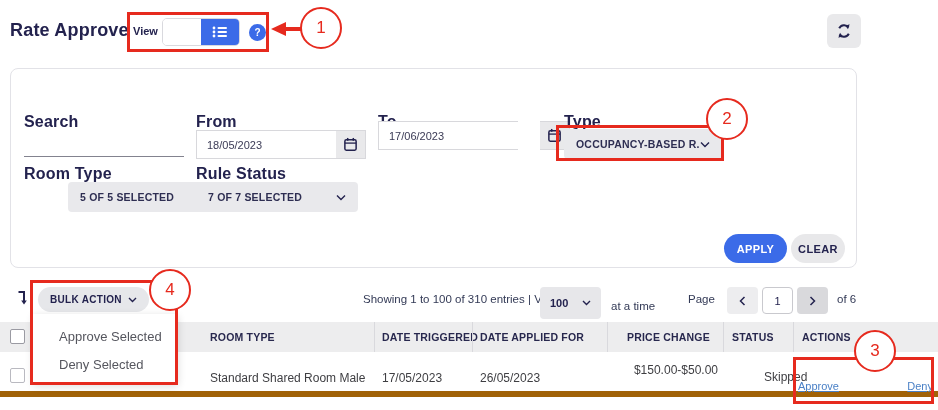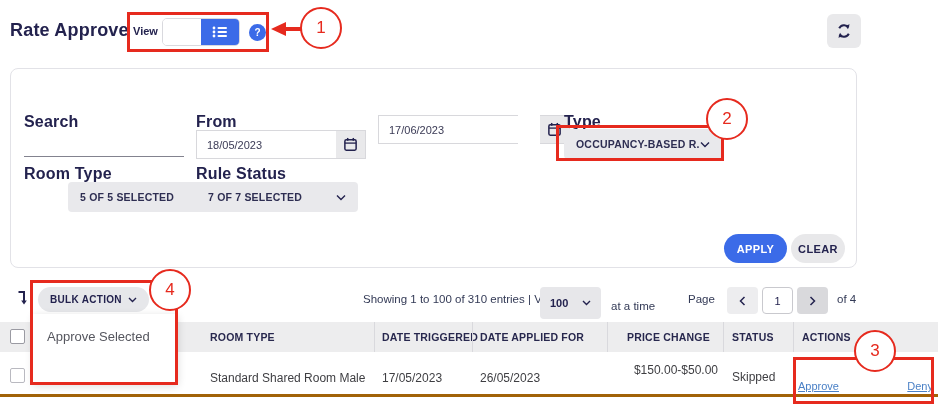--- a/index.html
+++ b/index.html
@@ -28,21 +28,21 @@
   .cal-btn { width:30px; background:#e9e9eb; border:1px solid #d8d8dc; border-left:none; display:flex; align-items:center; justify-content:center; cursor:pointer; }
   .select-gray { background:#e9e9ec; border-radius:4px; height:30px; display:flex; align-items:center; justify-content:space-between; padding:0 12px; cursor:pointer; }
   .select-gray .sel-txt { font-size:10.5px; font-weight:600; color:#2e2e52; letter-spacing:.2px; white-space:nowrap; overflow:hidden; }
   .pill { border:none; border-radius:15px; height:29px; font-family:inherit; font-size:11px; font-weight:700; letter-spacing:.4px; cursor:pointer; }
   .pill-blue { background:#3b6be8; color:#fff; }
   .pill-gray { background:#e8e8ea; color:#23224e; }
 
   
   .bulk-btn { background:#e6e7ea; border:none; border-radius:13px; height:25px; padding:0 12px; display:flex; align-items:center; gap:6px; font-family:inherit; font-size:10px; font-weight:700; letter-spacing:.3px; color:#23224e; cursor:pointer; }
   .menu { background:#fff; box-shadow:0 2px 8px rgba(0,0,0,.14); width:145px; }
-  .menu-item { height:28px; display:flex; align-items:center; padding-left:14px; font-size:13px; color:#55565e; cursor:pointer; }
+  .menu-item { height:28px; display:flex; align-items:center; padding-left:26px; font-size:13px; color:#55565e; cursor:pointer; }
   .pg-text { font-size:11.5px; color:#333a56; }
   .pg-btn { border:none; border-radius:4px; width:31px; height:27px; display:flex; align-items:center; justify-content:center; cursor:pointer; }
   .pg-select { background:#e7e7ea; border-radius:4px; width:61px; height:27px; display:flex; align-items:center; justify-content:space-between; padding:16px 10px; cursor:pointer; font-size:11px; font-weight:700; color:#23224e; }
   .pg-input { width:31px; height:27px; border:1px solid #c9c9ce; border-radius:4px; text-align:center; font-size:11px; font-family:inherit; color:#23224e; outline:none; }
 
   
   .thead { background:#ededee; height:30px; width:938px; }
   .th { position:absolute; top:9px; font-size:10.5px; font-weight:700; color:#28284e; letter-spacing:.2px; }
   .th-sep { position:absolute; top:0; width:1px; height:30px; background:#d9d9dd; }
   .td { position:absolute; font-size:12px; color:#3e3e42; }
@@ -109,21 +109,21 @@
             <rect x="2" y="3" width="12" height="11" rx="1.5" fill="none" stroke="#23224e" stroke-width="1.6"></rect>
             <line x1="5" y1="1" x2="5" y2="4" stroke="#23224e" stroke-width="1.6"></line>
             <line x1="11" y1="1" x2="11" y2="4" stroke="#23224e" stroke-width="1.6"></line>
             <line x1="2" y1="6.5" x2="14" y2="6.5" stroke="#23224e" stroke-width="1.4"></line>
           </svg>
         </span>
       </div>
     </div>
 
     <div class="abs f-label" style="left:367px; top:44px;">To</div>
-    <div class="abs date-field" style="left:367px; top:46px;gap:22px;">
+    <div class="abs date-field" style="left:367px; top:52px;gap:22px;">
       <input value="17/06/2023" style="">
       <div class="cal-btn">
         <span>
           <svg width="15" height="15" viewBox="0 0 16 16">
             <rect x="2" y="3" width="12" height="11" rx="1.5" fill="none" stroke="#23224e" stroke-width="1.6"></rect>
             <line x1="5" y1="1" x2="5" y2="4" stroke="#23224e" stroke-width="1.6"></line>
             <line x1="11" y1="1" x2="11" y2="4" stroke="#23224e" stroke-width="1.6"></line>
             <line x1="2" y1="6.5" x2="14" y2="6.5" stroke="#23224e" stroke-width="1.4"></line>
           </svg>
         </span>
@@ -202,50 +202,51 @@
     </span>
   </button>
   <input class="abs pg-input" style="left: 762px; top: 287px;" value="1">
   <button class="abs pg-btn" style="left:797px; top:287px; background:#d9d9dc;">
     <span>
       <svg width="7" height="10" viewBox="0 0 7 10">
           <polyline points="1.5,1 5.5,5 1.5,9" fill="none" stroke="#23224e" stroke-width="1.5"></polyline>
         </svg>
     </span>
   </button>
-  <span class="abs pg-text" style="left:837px; top:293px;">of 4</span>
+  <span class="abs pg-text" style="left:837px; top:293px;">of 6</span>
 
   <div class="abs thead" style="left:0; top:322px;">
     <div class="chk" style="left:10px; top:7px;"></div>
     <span class="th" style="left:210px;">ROOM TYPE</span>
     <span class="th" style="left:382px;">DATE TRIGGERED</span>
     <span class="th" style="left:480px;">DATE APPLIED FOR</span>
     <span class="th" style="left:627px;">PRICE CHANGE</span>
     <span class="th" style="left:732px;">STATUS</span>
     <span class="th" style="left:802px;">ACTIONS</span>
     <div class="th-sep" style="left:374px;"></div>
     <div class="th-sep" style="left:472px;"></div>
     <div class="th-sep" style="left:607px;"></div>
     <div class="th-sep" style="left:723px;"></div>
     <div class="th-sep" style="left:793px;"></div>
   </div>
 
-  <div class="abs" style="left:0; top:352px; width:938px; height:45px; border-bottom:3px solid #a16207;">
+  <div class="abs" style="left:0; top:352px; width:938px; height:45px; border-bottom:6px solid #a16207;">
     <div class="chk" style="left:10px; top:16px; border-color:#b9b9c0;"></div>
     <span class="td" style="left:210px; top:19px;">Standard Shared Room Male</span>
     <span class="td" style="left:382px; top:19px;">17/05/2023</span>
     <span class="td" style="left:480px; top:19px;">26/05/2023</span>
     <span class="td" style="left:607px; top:11px; width:111px; text-align:right;">$150.00-$50.00</span>
-    <span class="td" style="left:732px; top:18px;">Skipped</span>
+    <span class="td" style="left:764px; top:18px;">Skipped</span>
     <a class="abs link" style="left:798px; top:28px;">Approve</a>
     <a class="abs link" style="left:895px; top:28px; width:38px; text-align:right;text-decoration:underline;">Deny</a>
   </div>
 
   <div class="abs menu" style="left:33px; top:314px; height:70px; z-index:5; padding-top:8px;">
     <div class="menu-item">Approve Selected</div>
+    <div class="menu-item">Deny Selected</div>
   </div>
 
   <div class="ann-box" style="left:127px; top:12px; width:142px; height:40px;"></div>
   <div class="ann-head" style="left:271px; top:22px;"></div>
   <div class="ann-line" style="left:285px; top:27px; width:19px;"></div>
   <div class="ann-circle" style="left:300px; top:7px;">1</div>
 
   <div class="ann-box" style="left:556px; top:125px; width:168px; height:36px;"></div>
   <div class="ann-circle" style="left:706px; top:98px;">2</div>
 

